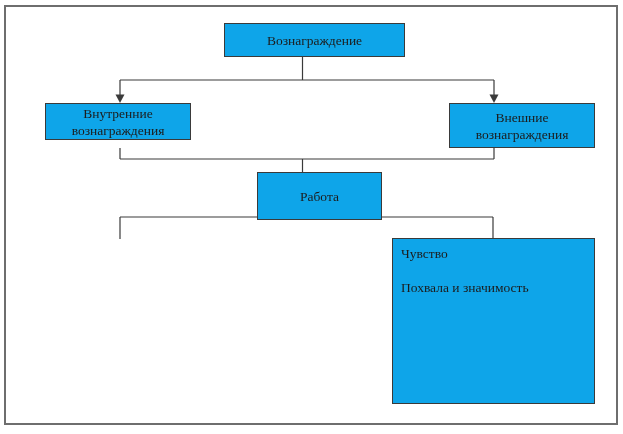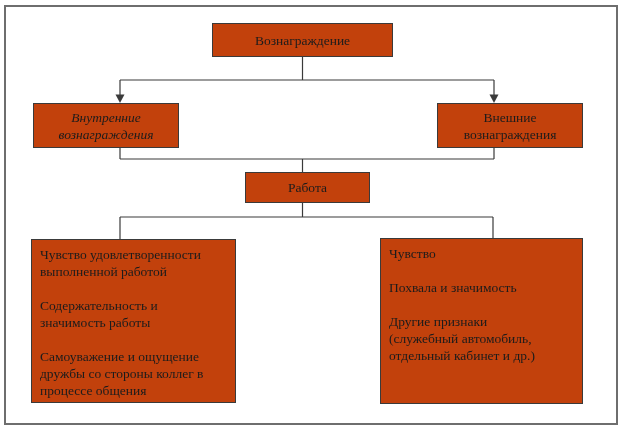--- a/index.html
+++ b/index.html
@@ -17,21 +17,22 @@
     left: 4px; top: 5px;
     width: 614px; height: 420px;
     border: 2px solid var(--outer, #6e6e6e);
     box-sizing: border-box;
   }
   .connectors { position: absolute; left: 0; top: 0; }
   .box {
     position: absolute;
     box-sizing: border-box;
     border: 1px solid var(--line, #3a3a3a);
-    background: #c2410c;
+    background: #0ea5e9;
+    margin-left: 12px;
   }
   .box.center {
     display: flex;
     align-items: center;
     justify-content: center;
     text-align: center;
     font-size: 13.5px;
     line-height: 17px;
     white-space: pre-line;
   }
@@ -68,45 +69,33 @@
     <g stroke="none" fill="#3a3a3a">
       <polygon points="115.5,94.5 124.5,94.5 120,103"></polygon>
       <polygon points="489.5,94.5 498.5,94.5 494,103"></polygon>
     </g>
   </svg>
 
   <div class="box center" style="left:212px; top:23px; width:181px; height:34px;">
     <span>Вознаграждение</span>
   </div>
 
-  <div class="box center" style="left:33px; top:103px; width:146px; height:45px;font-style:italic;">
+  <div class="box center" style="left:33px; top:103px; width:146px; height:37px;">
     <span>Внутренние
 вознаграждения</span>
   </div>
 
   <div class="box center" style="left:437px; top:103px; width:146px; height:45px;">
     <span>Внешние
 вознаграждения</span>
   </div>
 
-  <div class="box center" style="left:245px; top:172px; width:125px; height:31px;">
+  <div class="box center" style="left:245px; top:172px; width:125px; height:48px;">
     <span>Работа</span>
   </div>
 
-  <div class="box list" style="left:31px; top:239px; width:205px; height:164px;">
-    <div class="para">Чувство удовлетворенности
-выполненной работой</div>
-    <div class="para">Содержательность и
-значимость работы</div>
-    <div class="para">Самоуважение и ощущение
-дружбы со стороны коллег в
-процессе общения</div>
-  </div>
 
   <div class="box list" style="left:380px; top:238px; width:203px; height:166px;">
     <div class="para">Чувство</div>
     <div class="para">Похвала и значимость</div>
-    <div class="para">Другие признаки
-(служебный автомобиль,
-отдельный кабинет и др.)</div>
   </div>
 
 </div>
 
 </body></html>

